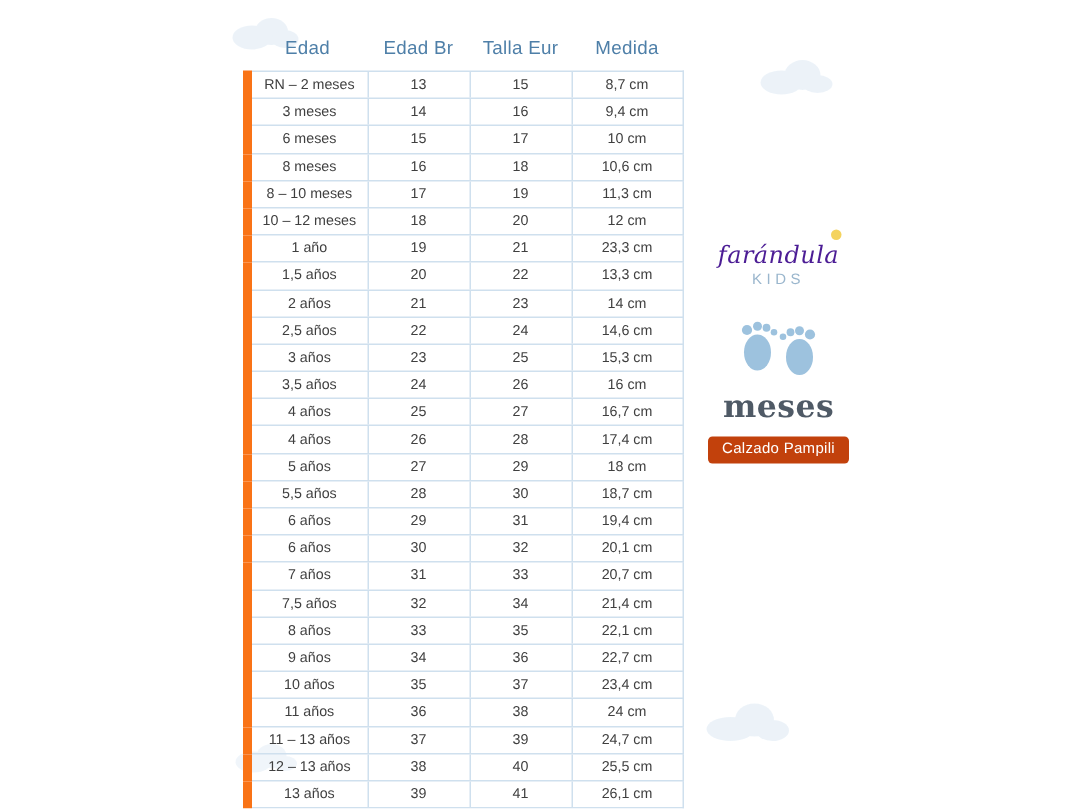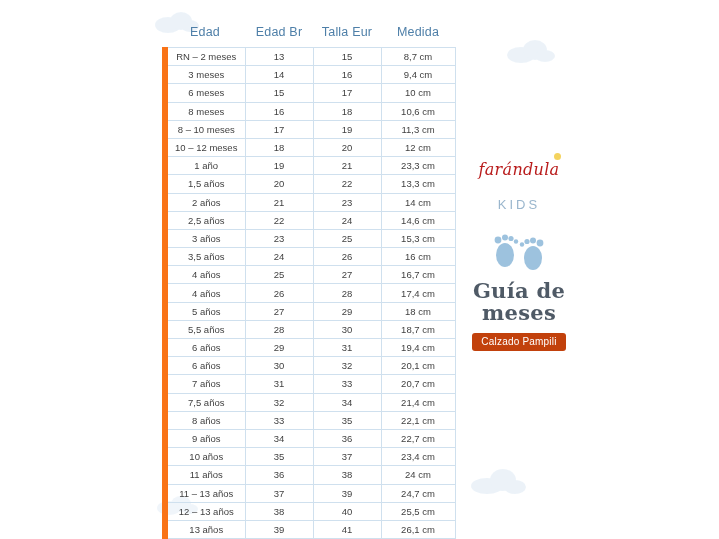--- a/index.html
+++ b/index.html
@@ -83,40 +83,40 @@
   .brand-panel {
     position: absolute;
     left: 318px;
     top: 160px;
     width: 106px;
     text-align: center;
   }
   .logo-word {
     font-family: "DejaVu Serif", serif;
     font-size: 16px;
-    color: #b91c1c;
+    color: #4c1d95;
     letter-spacing: 0.3px;
     position: relative;
     display: inline-block;
     font-style: italic;
   }
   .logo-dot {
     position: absolute;
     right: -2px;
     top: -7px;
     width: 7px;
     height: 7px;
     background: #f4d35e;
     border-radius: 50%;
   }
   .logo-kids {
-    font-size: 13px;
+    font-size: 10px;
     color: #9ab6cd;
     letter-spacing: 3px;
-    margin-top: 18px;
+    margin-top: 1px;
   }
   .feet {
     margin-top: 16px;
     height: 44px;
     position: relative;
   }
   .feet svg { display: block; margin: 0 auto; }
   .guia {
     font-family: "DejaVu Serif", serif;
     font-size: 21px;
@@ -379,21 +379,20 @@
             <ellipse cx="45" cy="30" rx="9" ry="12"></ellipse>
             <circle cx="52" cy="15" r="3.4"></circle>
             <circle cx="45" cy="12.5" r="3"></circle>
             <circle cx="39" cy="13.5" r="2.6"></circle>
             <circle cx="34" cy="16.5" r="2.2"></circle>
           </g>
         </svg>
       </div>
 
       <div class="guia">
-        <span>Guía de</span>
         <span class="l2">meses</span>
       </div>
 
       <div class="tagline">Calzado Pampili</div>
     </div>
 
   </div>
 </div>
 
 </body></html>

